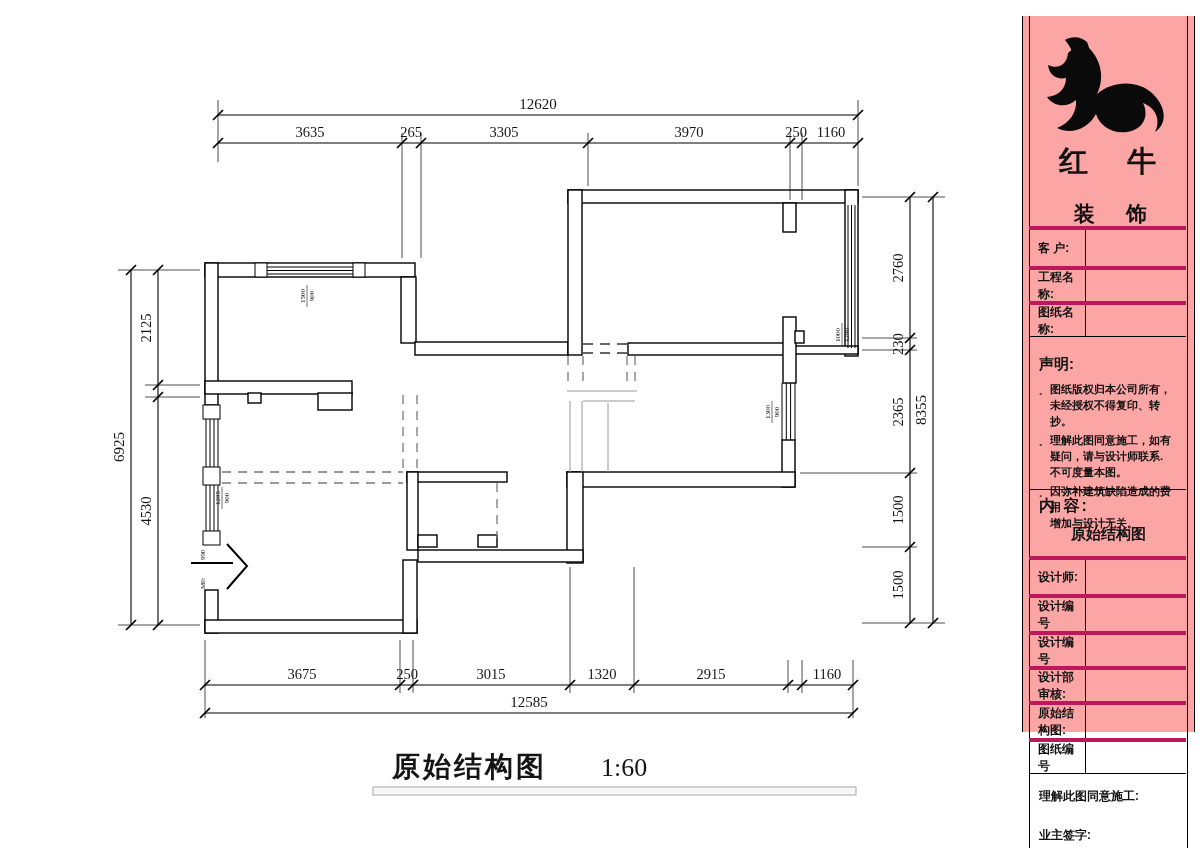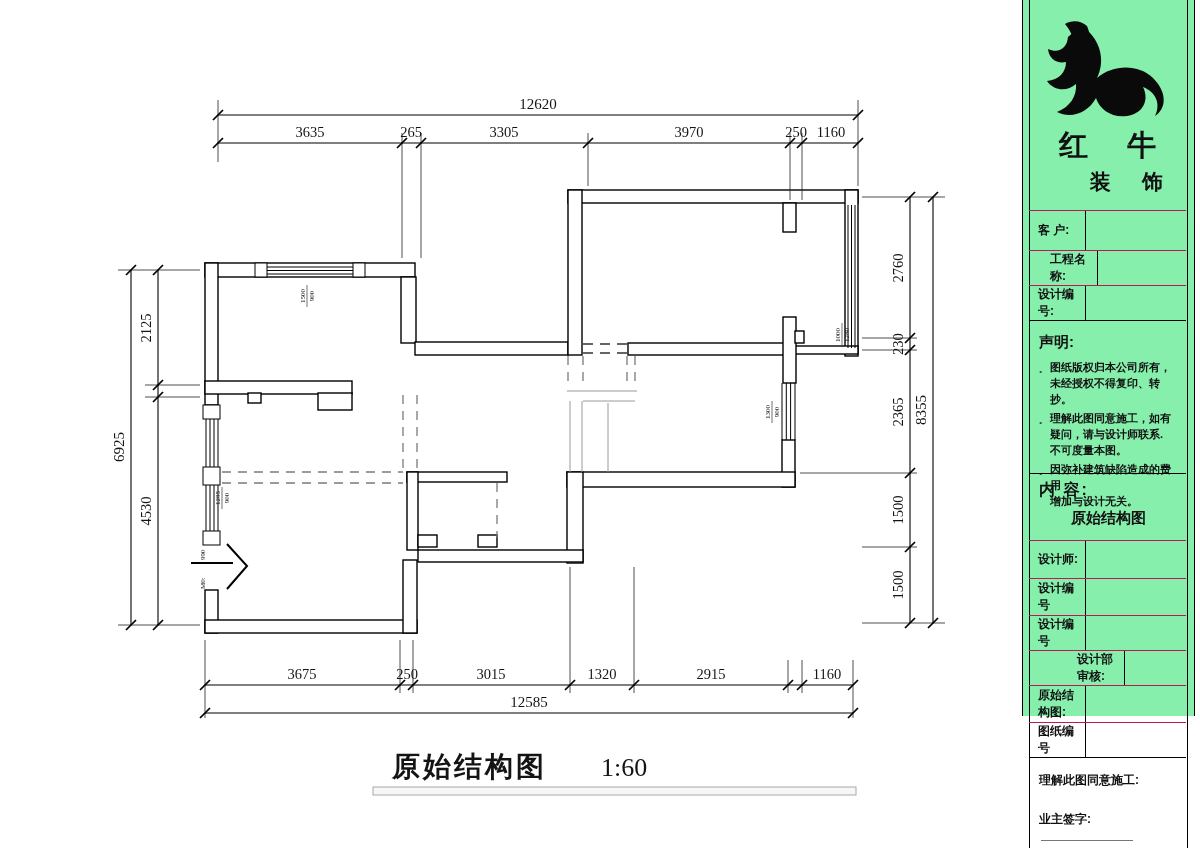--- a/index.html
+++ b/index.html
@@ -3,35 +3,35 @@
 <meta charset="utf-8">
 <style>
   html,body{margin:0;padding:0;background:#fff;}
   .sheet{position:relative;width:1200px;height:848px;background:#ffffff;overflow:hidden;
          font-family:"Liberation Sans", sans-serif;color:#111;}
   svg text{font-family:"Liberation Serif", serif;fill:#141414;}
   .dimtxt{font-size:14.5px;}
   .dimbig{font-size:15px;}
   .anno{font-size:7px;}
   
-  .tb{position:absolute;left:1022px;top:0;width:171px;height:716px;
-      border-left:1.5px solid #000;border-right:1.5px solid #000;background:#86efac;}
+  .tb{position:absolute;left:1022px;top:16px;width:171px;height:716px;
+      border-left:1.5px solid #000;border-right:1.5px solid #000;background:#fca5a5;}
   .tb-frame{position:absolute;left:6px;top:0;width:157px;height:848px;
       border-left:1px solid #000;border-right:1px solid #000;}
   .tb-abs{position:absolute;left:6px;width:157px;box-sizing:border-box;}
   .logo-wrap{top:18px;height:192px;text-align:center;}
   .brand1{margin-top:2px;font-size:29px;font-weight:bold;letter-spacing:16px;text-indent:16px;
           font-family:"Liberation Serif", serif;}
   .brand2{font-size:21px;font-weight:bold;letter-spacing:13px;text-align:right;
-          padding-right:10px;margin-top:2px;font-family:"Liberation Serif", serif;}
-  .tb-row{border-top:1px solid #be185d;display:flex;align-items:center;}
+          padding-right:26px;margin-top:18px;font-family:"Liberation Serif", serif;}
+  .tb-row{border-top:4px solid #be185d;display:flex;align-items:center;}
   .tb-row .lab{display:flex;align-items:center;padding-left:9px;
                font-size:12px;font-weight:bold;height:100%;box-sizing:border-box;}
   .tb-row .cell-div{border-right:1px solid #000;width:57px;flex:none;}
-  .stmt{border-top:1px solid #000;padding:12px 6px 0 10px;}
+  .stmt{border-top:1px solid #000;padding:18px 6px 0 10px;}
   .stmt-h{font-size:15px;font-weight:bold;margin-bottom:8px;}
   .stmt-item{display:flex;font-size:11px;font-weight:bold;line-height:1.45;margin-bottom:3px;}
   .stmt-item .blt{font-size:8px;margin:4px 3px 0 0;flex:none;}
   .stmt-item .txt{white-space:pre-line;}
   .content-sec{border-top:1px solid #000;padding:6px 6px 0 10px;}
   .content-h{font-size:16px;font-weight:bold;letter-spacing:2px;}
   .content-v{font-size:15px;font-weight:bold;margin:8px 0 0 32px;}
   .consent{border-top:1px solid #000;padding:14px 4px 8px 10px;}
   .consent-l{font-size:12px;font-weight:bold;}
   .sign-line{display:inline-block;width:92px;border-bottom:1px solid #777;height:12px;margin-left:2px;}
@@ -292,26 +292,26 @@
         </g>
       </svg>
       <div class="brand1">红 牛</div>
       <div class="brand2">装 饰</div>
     </div>
 
     <div class="tb-abs tb-row" style="top:210px;height:40px;">
       <div class="lab cell-div">客  户:</div>
       <div></div>
     </div>
-    <div class="tb-abs tb-row" style="top:250px;height:35px;padding-left:12px;">
+    <div class="tb-abs tb-row" style="top:250px;height:35px;">
       <div class="lab cell-div">工程名称:</div>
       <div></div>
     </div>
     <div class="tb-abs tb-row" style="top:285px;height:35px;">
-      <div class="lab cell-div">设计编号:</div>
+      <div class="lab cell-div">图纸名称:</div>
       <div></div>
     </div>
 
     <div class="tb-abs stmt" style="top:320px;height:153px;">
       <div class="stmt-h">声明:</div>
       <div class="stmt-item">
         <span class="blt">。</span>
         <span class="txt">图纸版权归本公司所有，
 未经授权不得复印、转抄。</span>
       </div>
@@ -338,21 +338,21 @@
       <div></div>
     </div>
     <div class="tb-abs tb-row" style="top:578px;height:37px;">
       <div class="lab cell-div">设计编号</div>
       <div></div>
     </div>
     <div class="tb-abs tb-row" style="top:615px;height:35px;">
       <div class="lab cell-div">设计编号</div>
       <div></div>
     </div>
-    <div class="tb-abs tb-row" style="top:650px;height:35px;padding-left:39px;">
+    <div class="tb-abs tb-row" style="top:650px;height:35px;">
       <div class="lab cell-div">设计部审核:</div>
       <div></div>
     </div>
     <div class="tb-abs tb-row" style="top:685px;height:37px;">
       <div class="lab cell-div">原始结构图:</div>
       <div></div>
     </div>
     <div class="tb-abs tb-row" style="top:722px;height:35px;">
       <div class="lab cell-div">图纸编号</div>
       <div></div>

